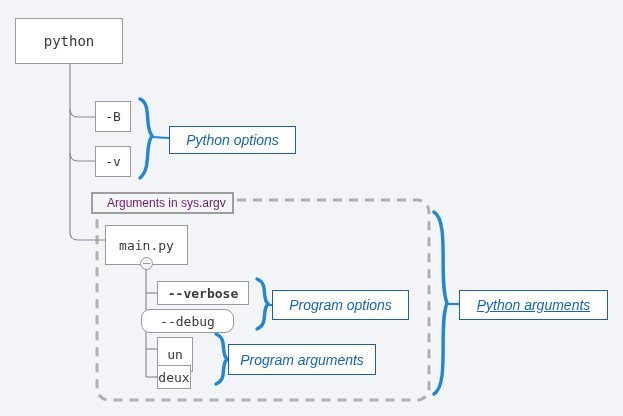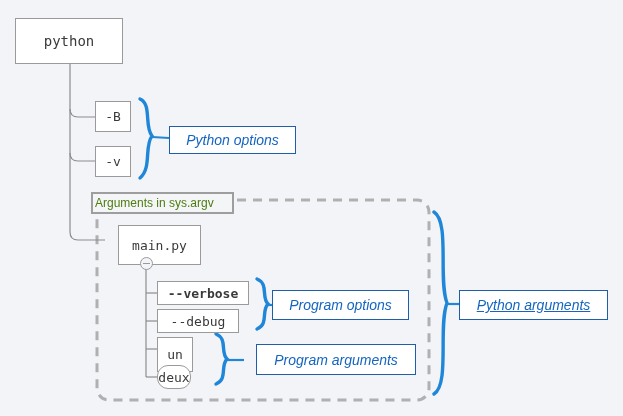--- a/index.html
+++ b/index.html
@@ -49,26 +49,26 @@
     display: flex;
     align-items: center;
     justify-content: center;
     white-space: nowrap;
   }
   .group-label {
     position: absolute;
     box-sizing: border-box;
     background: #f4f5f7;
     border: 2px solid #9e9e9e;
-    color: #4d7c0f;
+    color: #701a75;
     font-family: "Liberation Sans", sans-serif;
     font-size: 12px;
     display: flex;
     align-items: center;
-    padding-left: 2px;
+    padding-left: 14px;
     white-space: nowrap;
     z-index: 5;
   }
   .toggle {
     position: absolute;
     box-sizing: border-box;
     width: 13px;
     height: 13px;
     border: 1px solid #9a9a9a;
     border-radius: 50%;
@@ -124,31 +124,31 @@
 </svg>
 
 <div class="node node-root" style="left:15px; top:18px; width:108px; height:46px;">python</div>
 
 <div class="node" style="left:95px; top:101px; width:36px; height:31px;">-B</div>
 
 <div class="node" style="left:95px; top:146px; width:36px; height:31px;">-v</div>
 
 <div class="group-label" style="left:91px; top:192px; width:143px; height:22px;">Arguments in sys.argv</div>
 
-<div class="node" style="left:118px; top:225px; width:83px; height:40px;">main.py</div>
+<div class="node" style="left:105px; top:225px; width:83px; height:40px;">main.py</div>
 
 <div class="toggle" style="left:140px; top:257px;"></div>
 
 <div class="node" style="left:157px; top:281px; width:92px; height:24px;font-weight:bold;">--verbose</div>
 
-<div class="node" style="left:157px; top:309px; width:82px; height:24px;">--debug</div>
+<div class="node" style="left:141px; top:309px; width:93px; height:24px;border-radius:9px;">--debug</div>
 
 <div class="node" style="left:157px; top:337px; width:36px; height:35px;">un</div>
 
-<div class="node" style="left:157px; top:365px; width:34px; height:24px;border-radius:11px;">deux</div>
+<div class="node" style="left:157px; top:365px; width:34px; height:24px;">deux</div>
 
 <div class="callout" style="left:169px; top:126px; width:127px; height:28px;">Python options</div>
 
 <div class="callout" style="left:272px; top:290px; width:137px; height:30px;">Program options</div>
 
-<div class="callout" style="left:256px; top:344px; width:160px; height:31px;">Program arguments</div>
+<div class="callout" style="left:228px; top:344px; width:148px; height:31px;">Program arguments</div>
 
 <div class="callout" style="left:459px; top:290px; width:149px; height:30px;text-decoration:underline;">Python arguments</div>
 
 </body></html>

